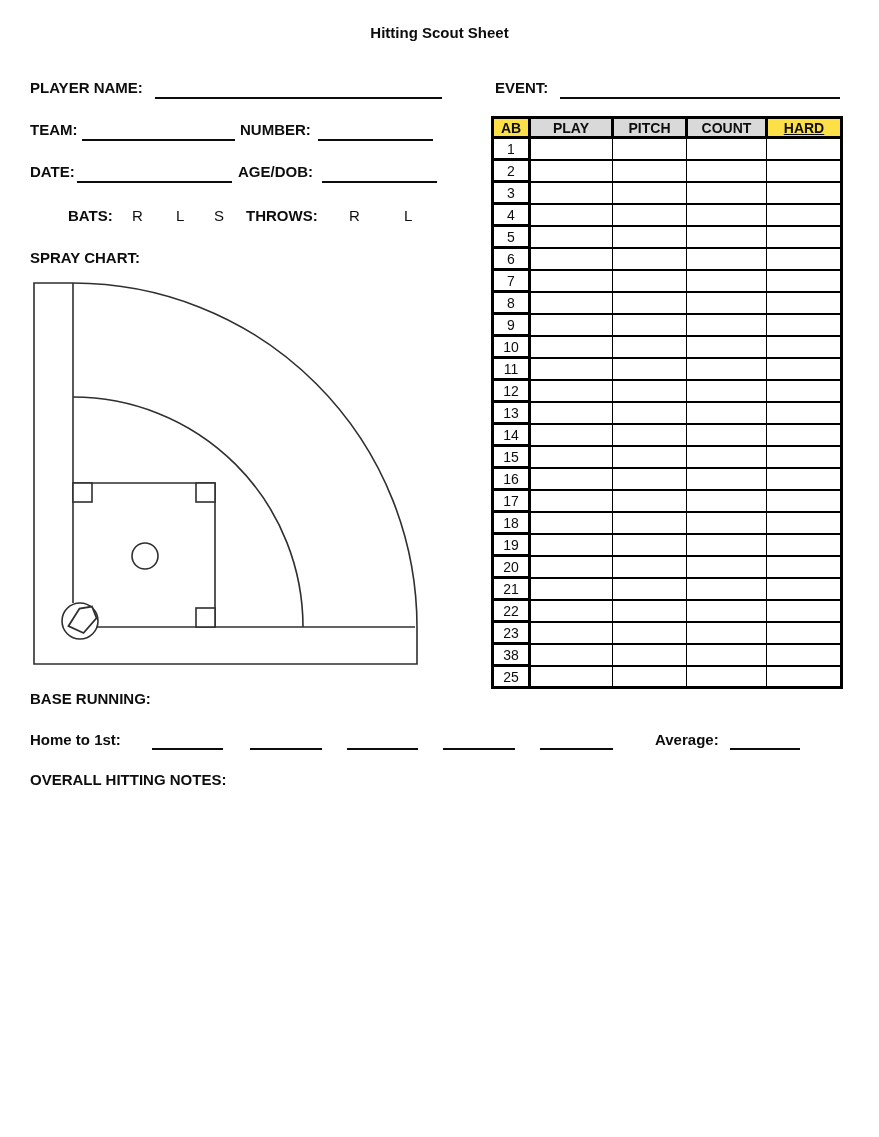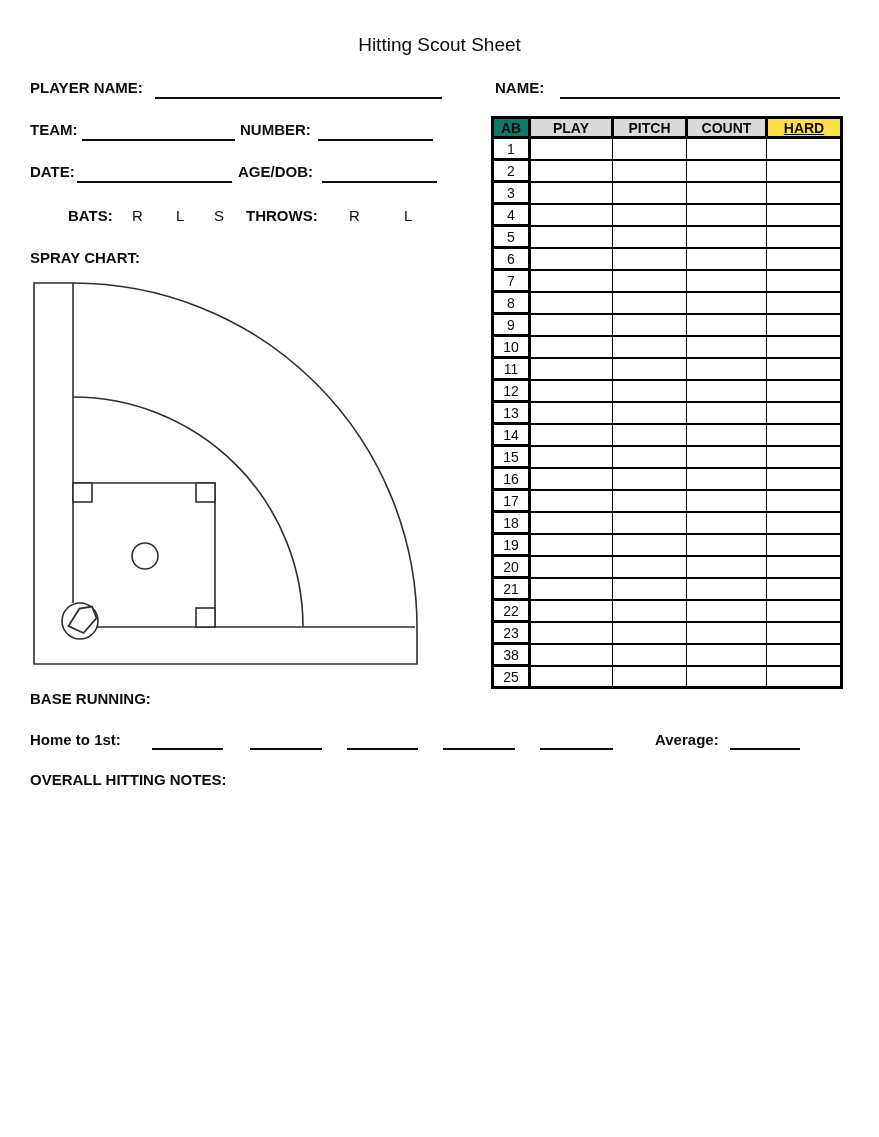--- a/index.html
+++ b/index.html
@@ -4,21 +4,21 @@
 <style>
   html,body{margin:0;padding:0;}
   body{
     width:879px;height:1137px;background:#ffffff;position:relative;
     font-family:"Liberation Sans","DejaVu Sans",sans-serif;color:#0d0d0d;
     -webkit-font-smoothing:antialiased;
   }
   .abs{position:absolute;white-space:nowrap;}
   .lbl{font-weight:bold;font-size:15px;line-height:15px;}
   .opt{font-weight:normal;font-size:15px;line-height:15px;}
-  .title{width:879px;text-align:center;font-weight:normal;font-size:19px;top:34px;left:0;}
+  .title{width:879px;text-align:center;font-weight:bold;font-size:15px;top:24px;left:0;}
   .blank{position:absolute;height:0;border-bottom:2px solid #0d0d0d;}
   
   .ab-table-wrap{position:absolute;left:491px;top:116px;}
   table[data-name="ab-table"]{border-collapse:collapse;table-layout:fixed;border:3px solid #000;}
   table[data-name="ab-table"] th{
     border:3px solid #000;background:#d9d9d9;font-size:14px;font-weight:bold;
     height:17px;padding:0;text-align:center;
   }
   table[data-name="ab-table"] td{
     border:1px solid #000;border-top-width:2px;border-bottom-width:2px;
@@ -27,21 +27,21 @@
   table[data-name="ab-table"] td.ab{border:3px solid #000;}
   svg{position:absolute;overflow:visible;}
 </style>
 </head>
 <body data-name="hitting-scout-sheet">
 
 <div class="abs title" data-name="page-title">Hitting Scout Sheet</div>
 
 <div class="abs lbl" style="left:30px;top:80px;" data-name="player-name-label">PLAYER NAME:</div>
 <div class="blank" style="left:155px;top:97px;width:287px;" data-name="player-name-blank-line"></div>
-<div class="abs lbl" style="left:495px;top:80px;" data-name="event-label">NAME:</div>
+<div class="abs lbl" style="left:495px;top:80px;" data-name="event-label">EVENT:</div>
 <div class="blank" style="left:560px;top:97px;width:280px;" data-name="event-blank-line"></div>
 
 <div class="abs lbl" style="left:30px;top:122px;" data-name="team-label">TEAM:</div>
 <div class="blank" style="left:82px;top:139px;width:153px;" data-name="team-blank-line"></div>
 <div class="abs lbl" style="left:240px;top:122px;" data-name="number-label">NUMBER:</div>
 <div class="blank" style="left:318px;top:139px;width:115px;" data-name="number-blank-line"></div>
 
 <div class="abs lbl" style="left:30px;top:164px;" data-name="date-label">DATE:</div>
 <div class="blank" style="left:77px;top:181px;width:155px;" data-name="date-blank-line"></div>
 <div class="abs lbl" style="left:238px;top:164px;" data-name="age-dob-label">AGE/DOB:</div>
@@ -76,21 +76,21 @@
   <table data-name="ab-table">
       <colgroup>
         <col style="width: 37px;">
         <col style="width: 83px;">
         <col style="width: 74px;">
         <col style="width: 80px;">
         <col style="width: 75px;">
       </colgroup>
       <thead>
         <tr data-name="table-header-row">
-          <th data-name="column-header-ab" style="background: #0f766e;">AB</th>
+          <th data-name="column-header-ab" style="background: #fde047;">AB</th>
           <th data-name="column-header-play" style="background: rgb(217, 217, 217);">PLAY</th>
           <th data-name="column-header-pitch" style="background: rgb(217, 217, 217); margin-left: 46px;">PITCH</th>
           <th data-name="column-header-count" style="background: rgb(217, 217, 217);">COUNT</th>
           <th data-name="column-header-hard" style="background: #fde047; text-decoration: underline;">HARD</th>
         </tr>
       </thead>
       <tbody>
         <tr data-name="table-row">
           <td class="ab" data-name="ab-number-cell">1</td>
           <td data-name="table-cell-play"></td>

